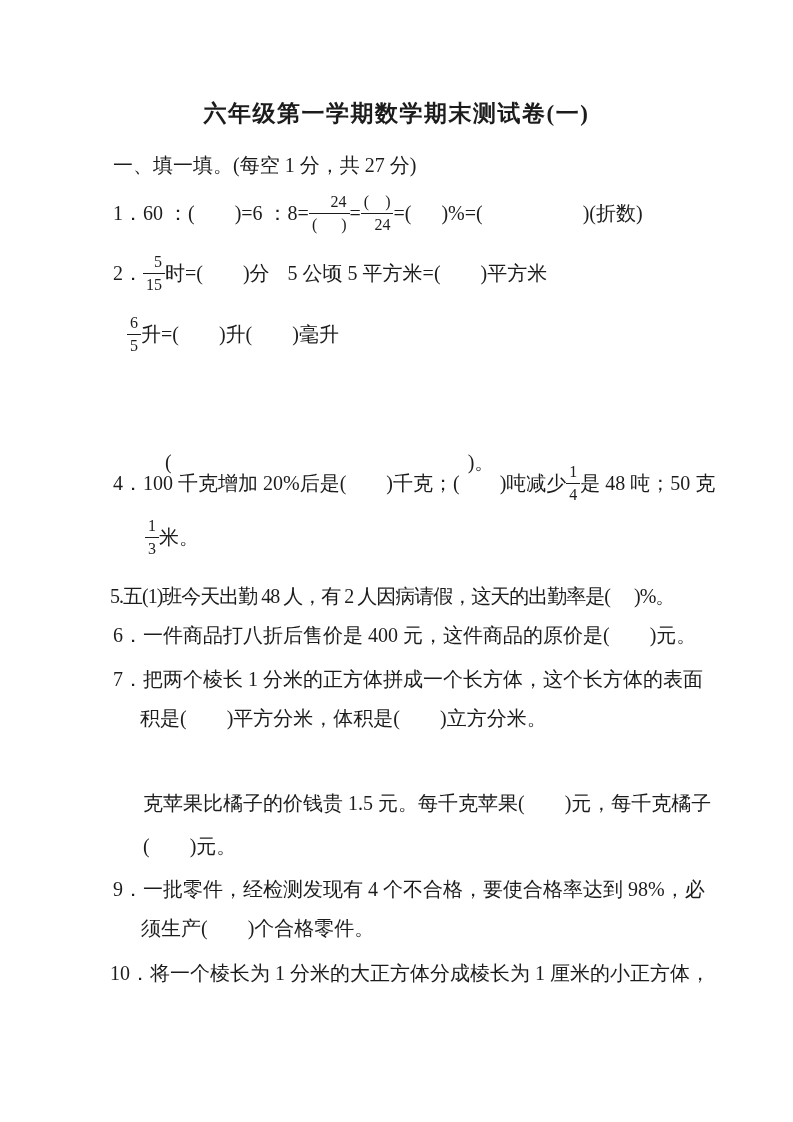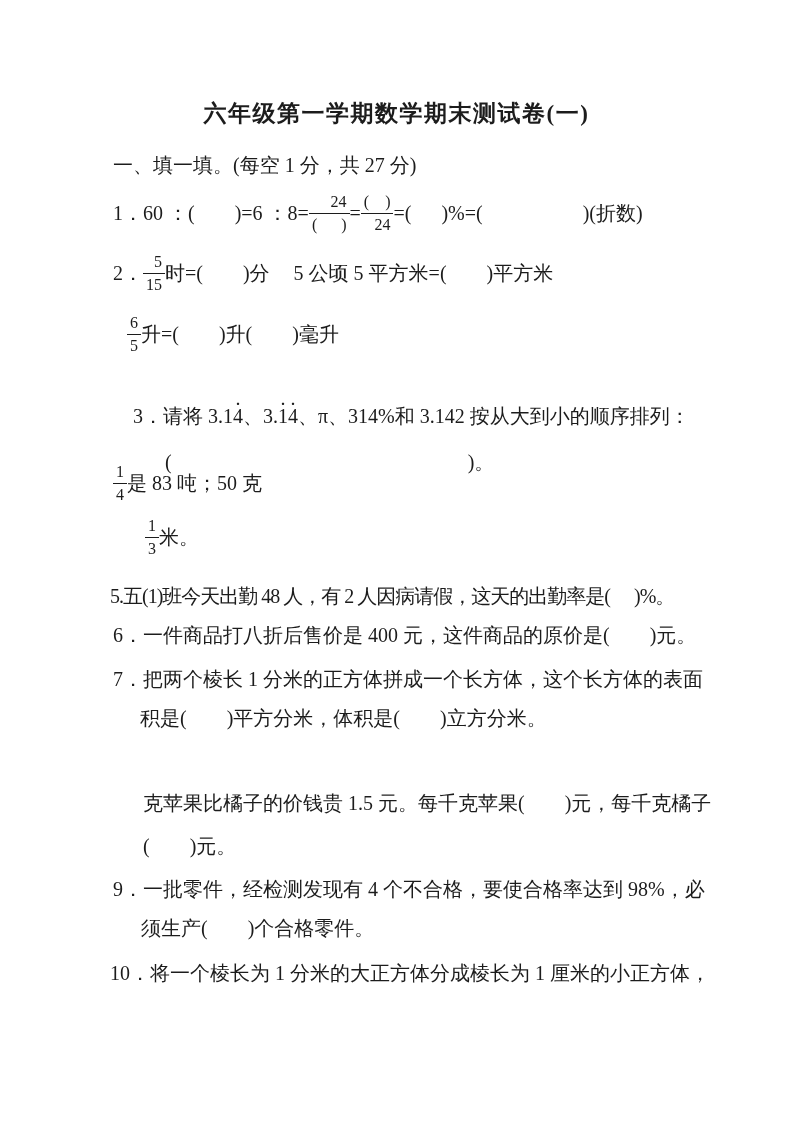--- a/index.html
+++ b/index.html
@@ -21,21 +21,21 @@
   }
   .frac .num { border-bottom:1.6px solid #1c1c1c; padding:0 3px 1px; }
   .frac .den { padding:1px 3px 0; }
   .dotted { position:relative; display:inline-block; }
   .dotted::after {
     content:"·"; position:absolute; left:50%; top:-12px;
     transform:translateX(-50%); font-size:15px; font-weight:bold;
   }
   .gap-q3 { display:inline-block; width:296px; }
   .tight { letter-spacing:-1px; }
-  .ml34 { margin-left:24px; }
+  .ml34 { margin-left:18px; }
   .ml12 { margin-left:12px; }
 </style>
 </head>
 <body>
 
 <div id="page">
 
   <div class="title" style="top:98px">六年级第一学期数学期末测试卷(一)</div>
 
   <div class="line" style="top:152px; left:113px">一、填一填。(每空 1 分，共 27 分)</div>
@@ -45,29 +45,26 @@
   </div>
 
   <div class="line frow" style="top:244px; left:113px">
     <span>2．</span><span class="frac"><span class="num">5</span><span class="den">15</span></span><span>时=(        )分</span><span class="ml34">5 公顷 5 平方米=(        )平方米</span>
   </div>
 
   <div class="line frow" style="top:305px; left:115px">
     <span class="frac ml12"><span class="num">6</span><span class="den">5</span></span><span>升=(        )升(        )毫升</span>
   </div>
 
-  <div class="line" style="top:377px; left:113px">
-    <span>3．请将 3.1</span><span class="dotted">4</span><span>、3.</span><span class="dotted">1</span><span class="dotted">4</span><span>、π、314%和 3.142 按从大到小的顺序排列：</span>
-  </div>
   <div class="line" style="top:423px; left:145px">
     <span>(</span><span class="gap-q3"></span><span>)。</span>
   </div>
 
   <div class="line frow" style="top:454px; left:113px">
-    <span class="frac"><span class="num">1</span><span class="den">4</span></span><span>是 83 吨；50 克</span>
+    <span>4．100 千克增加 20%后是(        )千克；(        )吨减少</span><span class="frac"><span class="num">1</span><span class="den">4</span></span><span>是 48 吨；50 克</span>
   </div>
   <div class="line frow" style="top:508px; left:145px">
     <span class="frac"><span class="num">1</span><span class="den">3</span></span><span>米。</span>
   </div>
 
   <div class="line tight" style="top:583px; left:110px">5.五(1)班今天出勤 48 人，有 2 人因病请假，这天的出勤率是(      )%。</div>
 
   <div class="line" style="top:622px; left:113px">6．一件商品打八折后售价是 400 元，这件商品的原价是(        )元。</div>
 
   <div class="line" style="top:666px; left:113px">7．把两个棱长 1 分米的正方体拼成一个长方体，这个长方体的表面</div>

